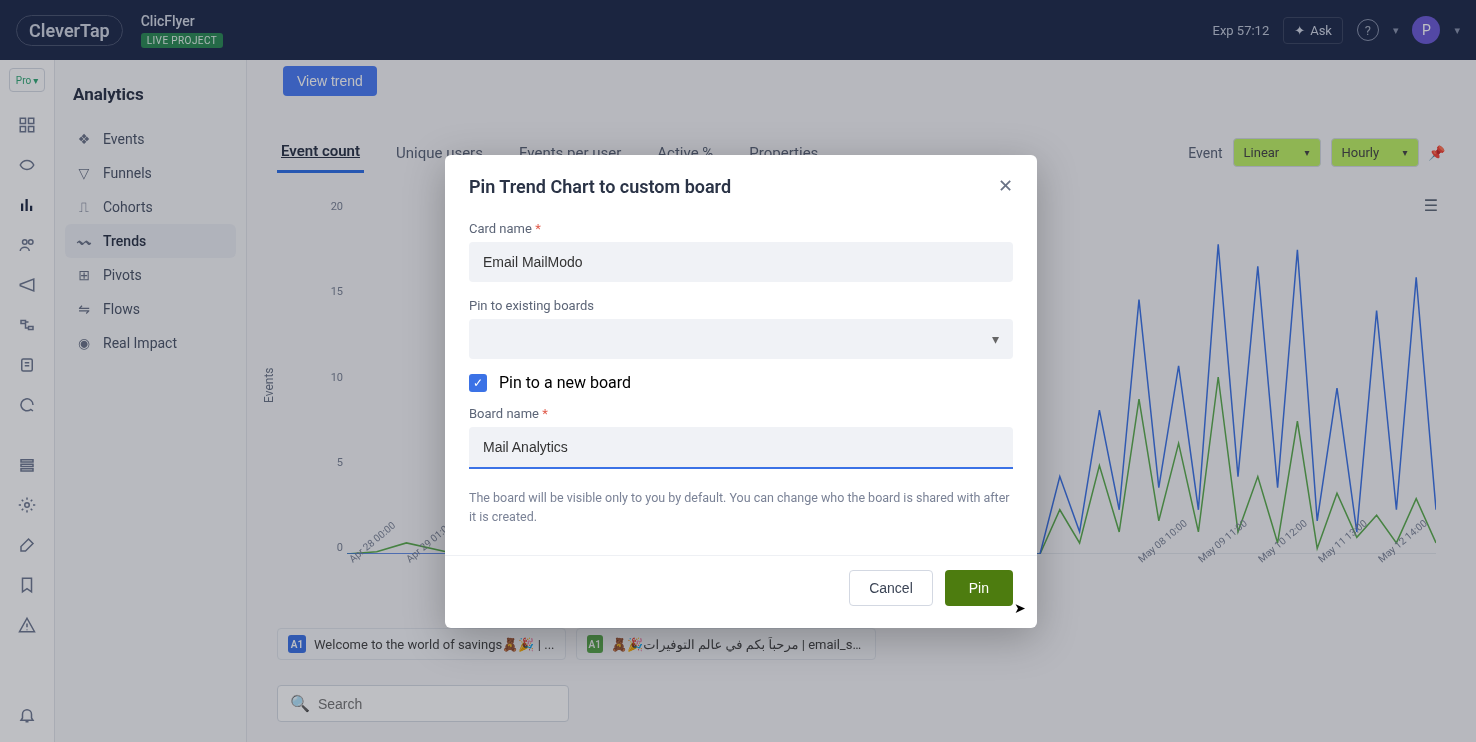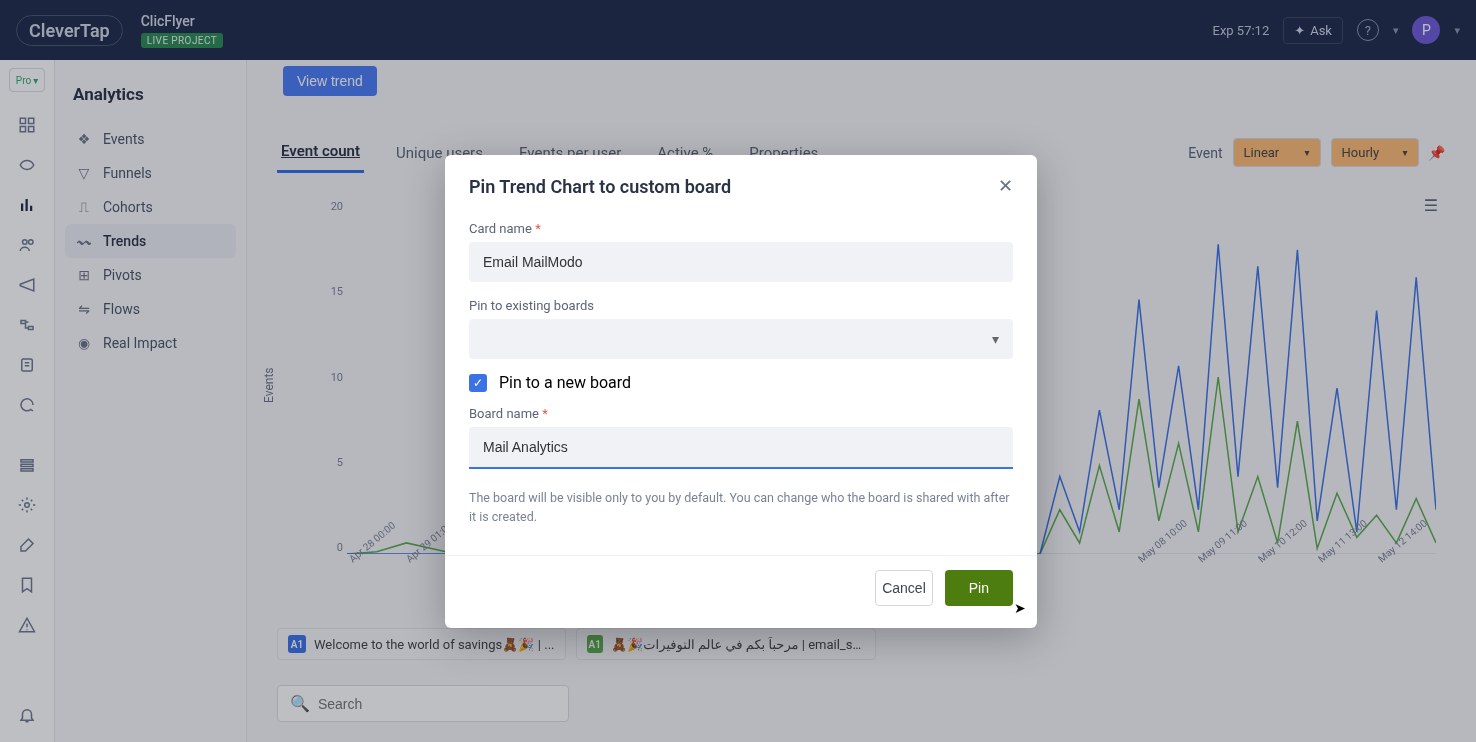--- a/index.html
+++ b/index.html
@@ -29,21 +29,21 @@
   .snav-item { display:flex; align-items:center; gap:10px; padding:8px 10px; border-radius:6px; color:#4b5568; font-size:14px; cursor:pointer;}
   .snav-item.active { background:#eceff4; color:#2a3346; font-weight:500;}
   .snav-item .ic { width:18px; height:18px; display:flex; align-items:center; justify-content:center; color:#6b7488;}
 
   .main { flex:1; position:relative; overflow:hidden; }
   .view-btn { position:absolute; top:6px; left:36px; background:#4a7cf5; color:#fff; border:none; border-radius:4px; padding:7px 14px; font-size:14px;}
   .tabs { position:absolute; top:72px; left:30px; right:30px; display:flex; align-items:center; gap:28px; border-bottom:1px solid transparent;}
   .tab { font-size:15px; color:#5b6478; padding:10px 4px; cursor:pointer;}
   .tab.active { color:#2a3346; font-weight:600; border-bottom:3px solid #2f6fe8;text-decoration:underline; }
   .scale-ctrl { margin-left:auto; display:flex; align-items:center; gap:10px; font-size:14px; color:#5b6478;}
-  .sel { border:1px solid #d3d8e2; border-radius:4px; padding:6px 10px; background:#fdba74; font-size:13px; min-width:88px; display:flex; align-items:center; justify-content:space-between; color:#444;}
+  .sel { border:1px solid #d3d8e2; border-radius:4px; padding:6px 10px; background:#bef264; font-size:13px; min-width:88px; display:flex; align-items:center; justify-content:space-between; color:#444;}
   .pin-ico { color:#3d63d8;}
   .chart-area { position:absolute; top:130px; left:30px; right:30px; bottom:140px; }
   .ham { position:absolute; top:6px; right:8px; color:#5f6878; cursor:pointer;}
   .yax { position:absolute; left:36px; top:10px; bottom:48px; width:30px; display:flex; flex-direction:column; justify-content:space-between; font-size:11px; color:#7b8396; text-align:right;}
   .ylab { position:absolute; left:-8px; top:50%; transform: rotate(-90deg); transform-origin:left center; font-size:12px; color:#6a7386;}
   .xax { position:absolute; left:70px; right:10px; bottom:0; height:52px; display:flex; justify-content:space-between;}
   .xt { font-size:10px; color:#7a8296; transform: rotate(-40deg); transform-origin: top left; white-space:nowrap; position:relative; top:6px;}
   svg.lines { position:absolute; left:70px; right:10px; top:10px; bottom:48px; width:calc(100% - 80px); height:calc(100% - 58px);}
   .legend-row { position:absolute; bottom:82px; left:30px; display:flex; gap:10px;}
   .leg { display:flex; align-items:center; gap:8px; border:1px solid #e1e5ec; background:#f5f7fa; border-radius:4px; padding:6px 10px; font-size:13px; color:#444; max-width:300px;}
@@ -60,21 +60,21 @@
   .modal-body { padding:6px 24px 18px;}
   .field-lbl { font-size:13px; color:#5c6577; margin-bottom:6px; display:block;}
   .req { color:#e05a4a;}
   .txt-input { width:100%; background:#f0f2f6; border:none; border-radius:4px; padding:12px 14px; font-size:14px; color:#333; margin-bottom:16px;}
   .txt-input.focused { border-bottom:2px solid #3b72e6; border-radius:4px 4px 0 0;}
   .sel-input { width:100%; background:#f0f2f6; border:none; border-radius:4px; padding:12px 14px; font-size:14px; color:#333; margin-bottom:14px; display:flex; justify-content:space-between; align-items:center;}
   .chk-row { display:flex; align-items:center; gap:12px; margin-bottom:14px;}
   .chk { width:18px; height:18px; background:#3b72e6; border-radius:3px; display:flex; align-items:center; justify-content:center; color:#fff; font-size:12px;}
   .help-txt { font-size:12.5px; color:#7a8296; line-height:1.5; margin-top:4px;}
   .modal-foot { padding:14px 24px 22px; display:flex; justify-content:flex-end; gap:12px; border-top:1px solid #eef0f4; margin-top:10px;}
-  .btn-sec { border:1px solid #d3d8e2; background:#fff; color:#3c4556; padding:9px 6px; border-radius:4px; font-size:14px; cursor:pointer;}
+  .btn-sec { border:1px solid #d3d8e2; background:#fff; color:#3c4556; padding:9px 19px; border-radius:4px; font-size:14px; cursor:pointer;}
   .btn-pri { border:none; background:#4d7c0f; color:#fff; padding:9px 24px; border-radius:4px; font-size:14px; cursor:pointer;}
   .cursor-arrow { position:absolute; left:1014px; top:600px; z-index:70; font-size:14px; color:#000;}
 </style>
 </head>
 <body>
 
 <div class="topbar">
   <span class="logo">CleverTap</span>
   <div class="project">
     <div class="name">ClicFlyer</div>

